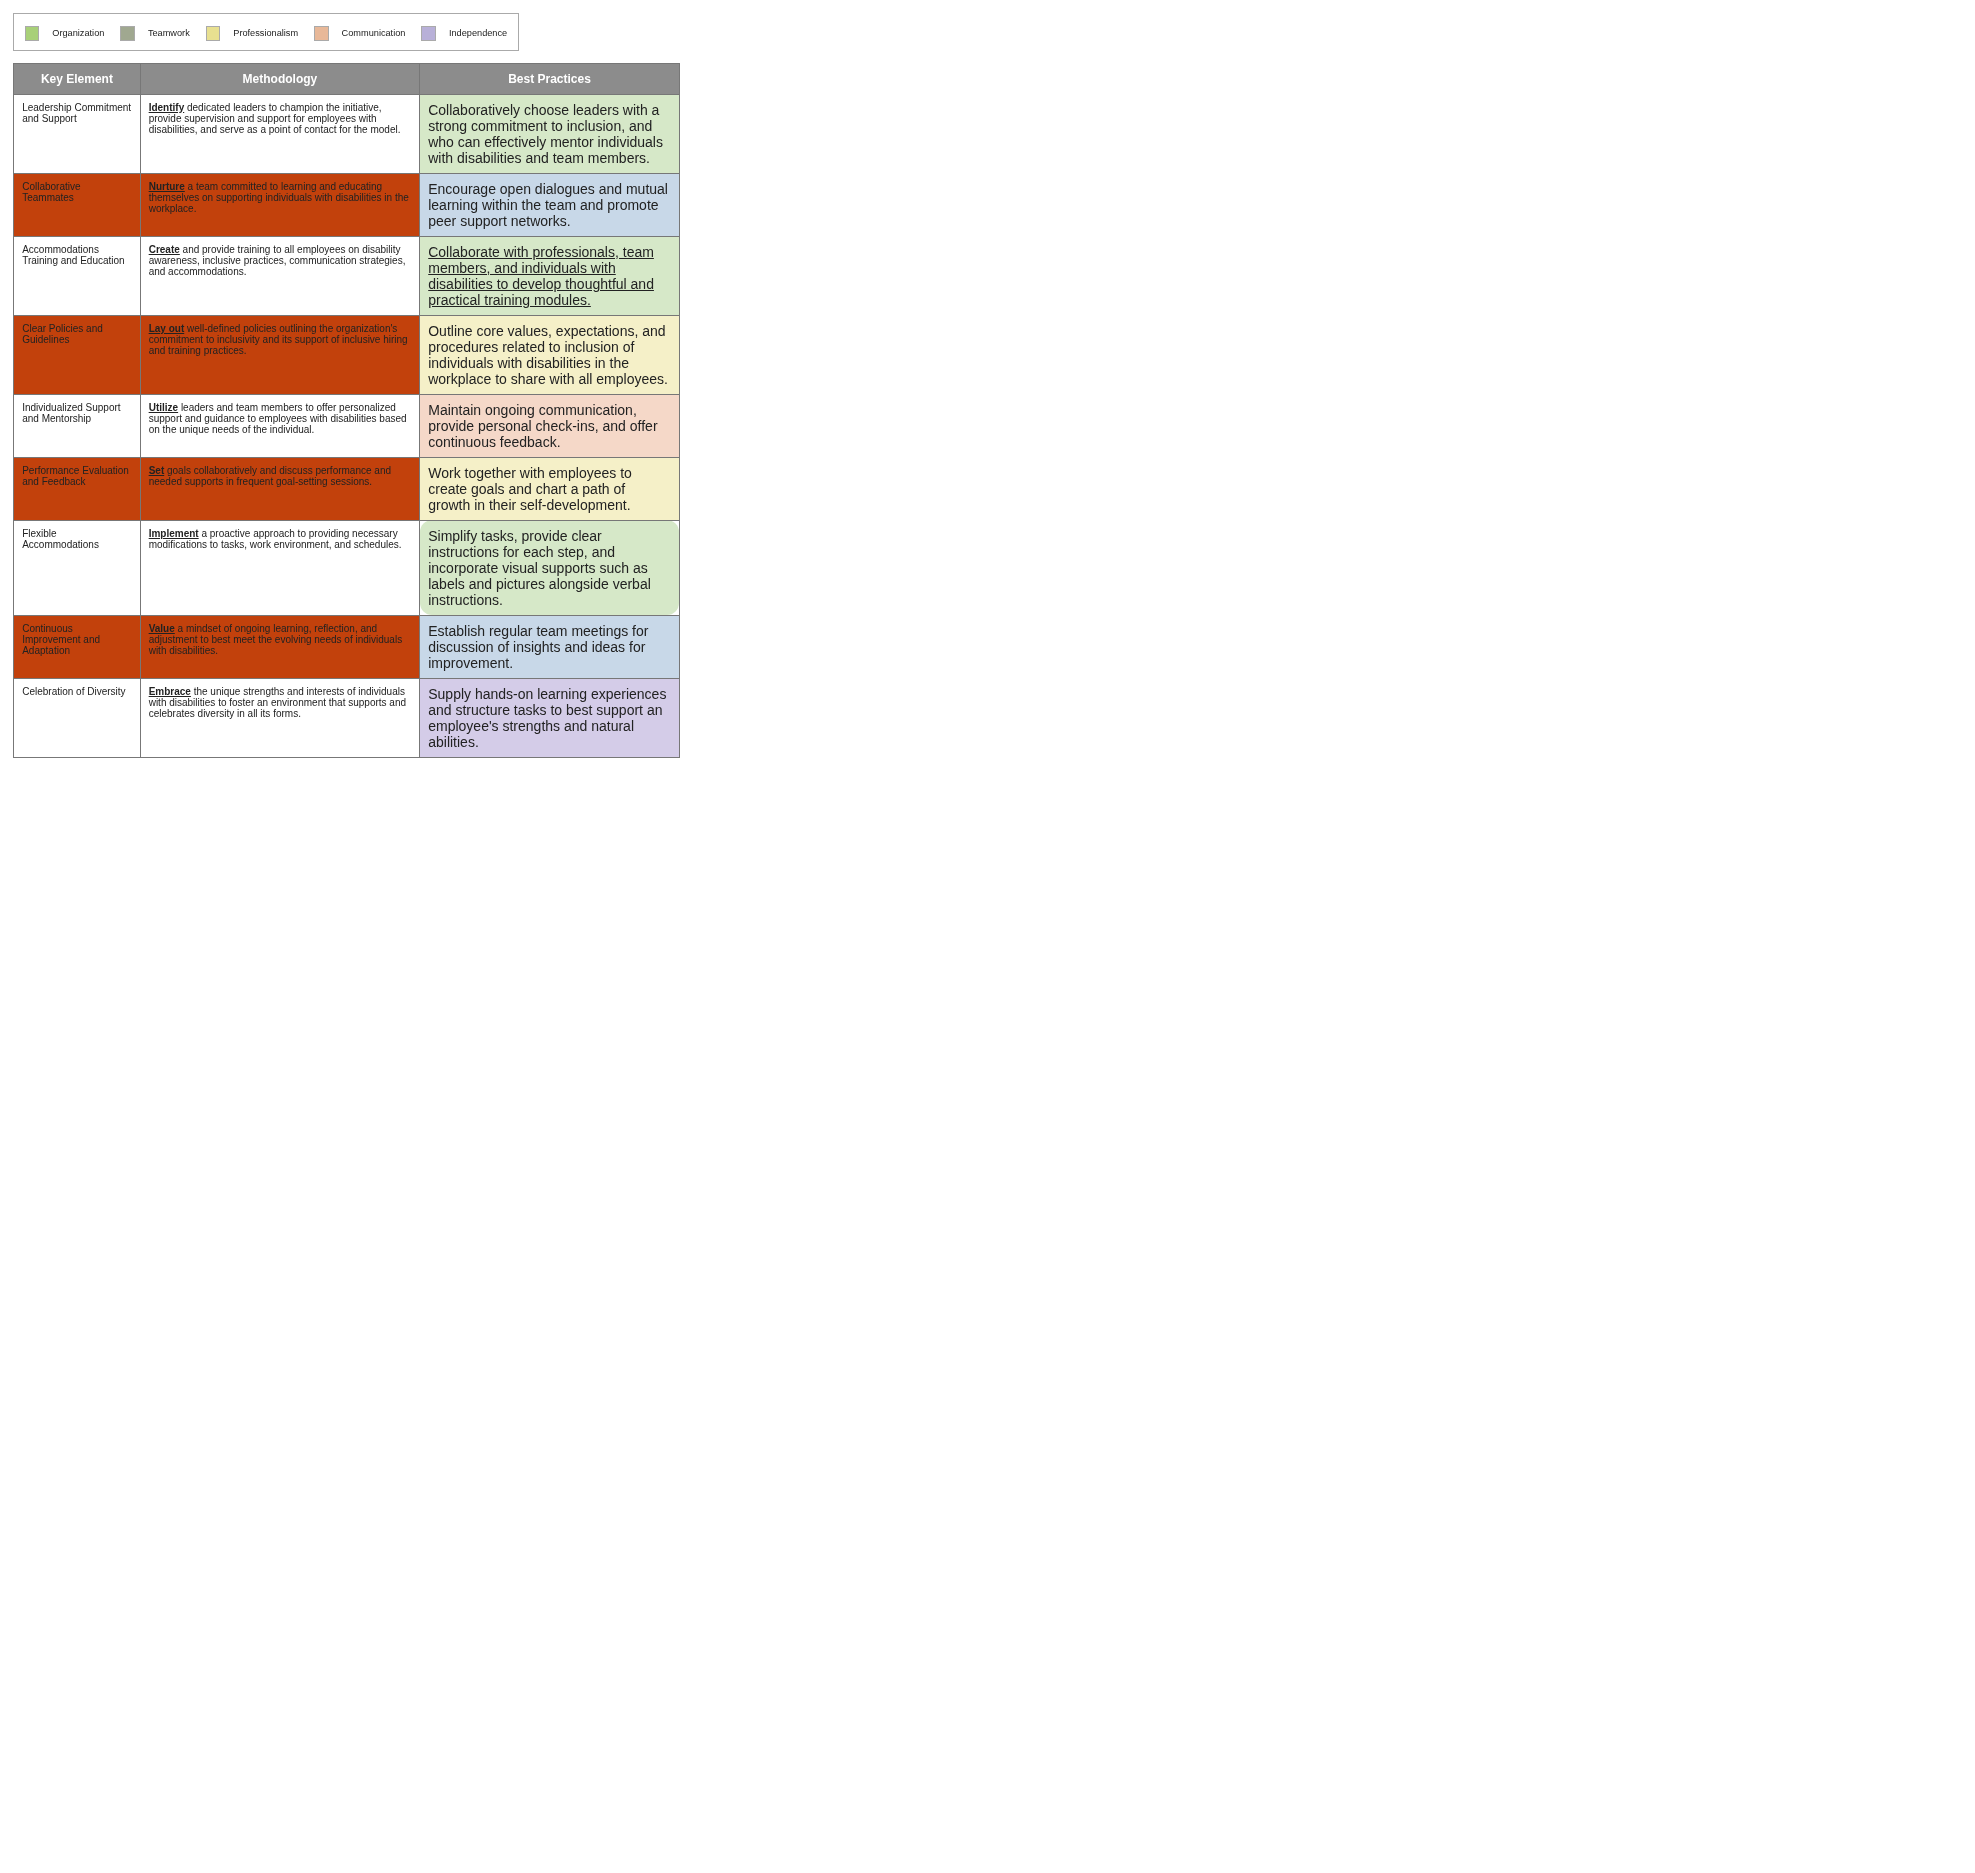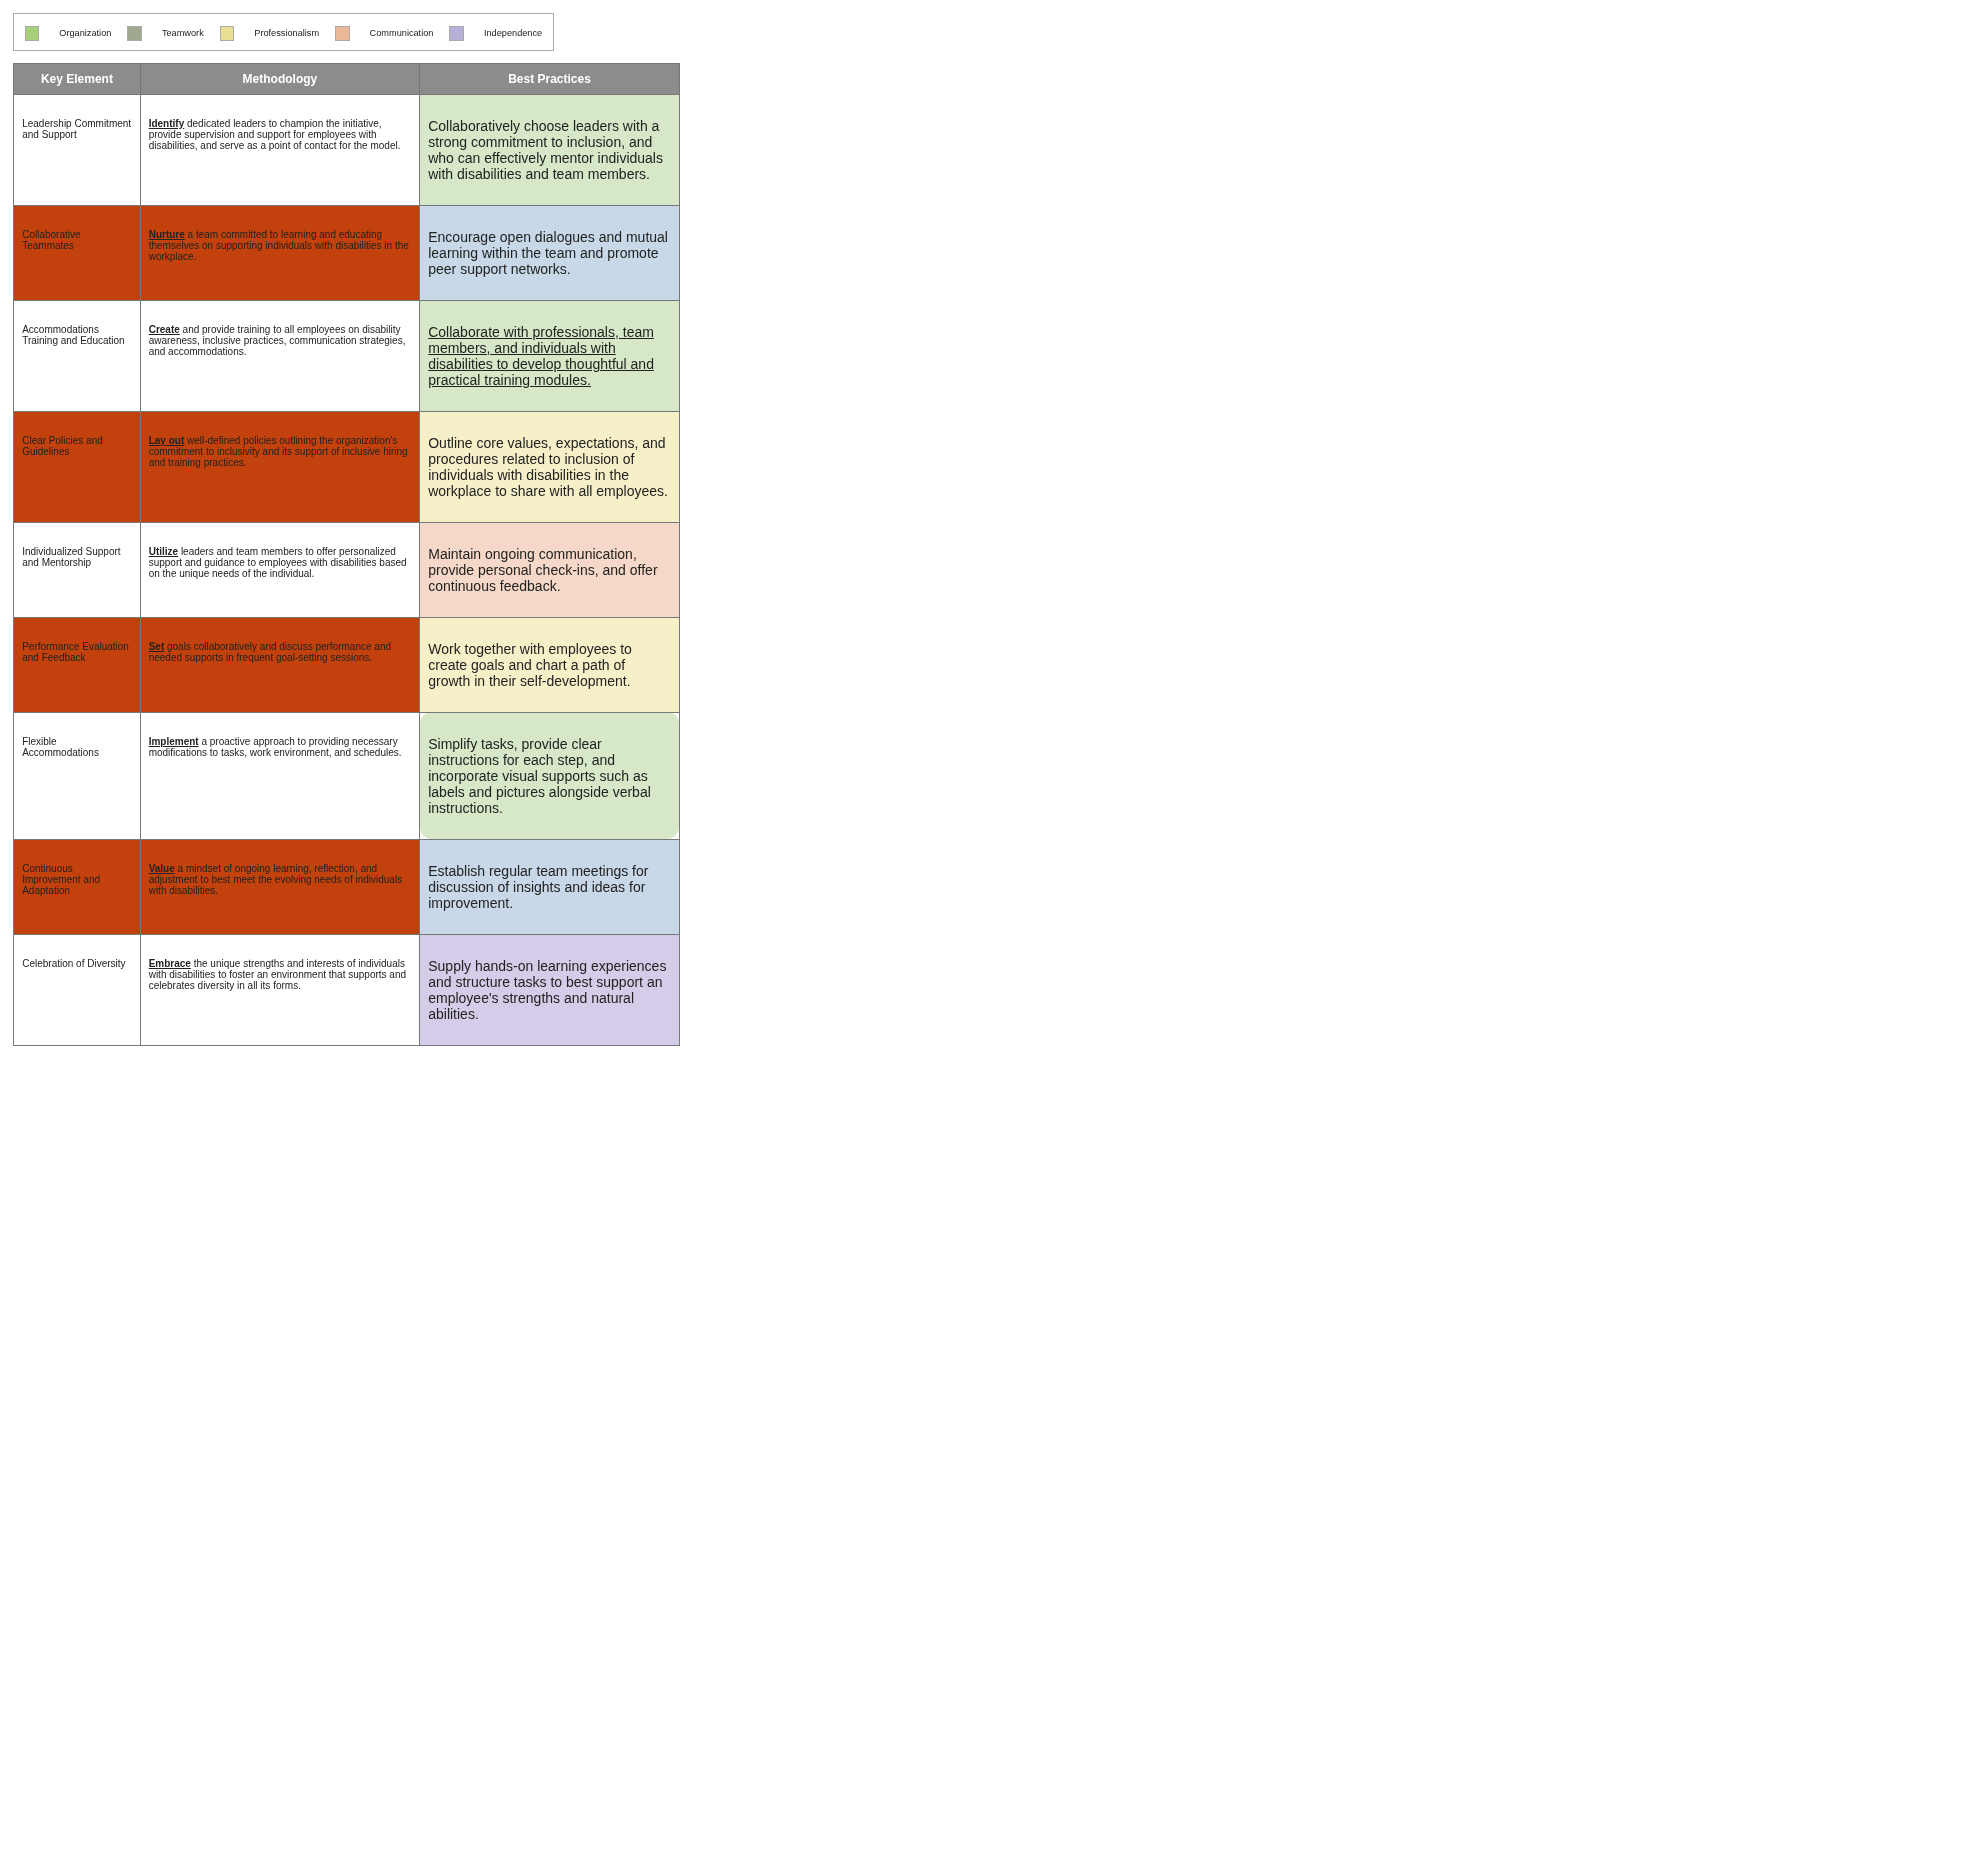--- a/index.html
+++ b/index.html
@@ -27,40 +27,40 @@
     }
     .key-items {
       display: flex;
       flex-direction: row;
       gap: 16px;
       align-items: center;
     }
     .key-item {
       display: flex;
       align-items: center;
-      gap: 20px;
+      gap: 13px;
       font-size: 9.2px;
       color: #222;
     }
     .key-swatch {
       width: 14.5px;
       height: 14.5px;
       border: 0.7px solid #aaa;
       display: inline-block;
     }
 
     
     .main-table {
       width: 100%;
       border-collapse: collapse;
       border: 1.3px solid #555;
     }
     .main-table th, .main-table td {
       border: 1px solid #777;
-      padding: 23px 8px;
+      padding: 7px 8px;
       vertical-align: top;
     }
     .main-table thead th {
       background-color: #8c8c8c;
       color: #fff;
       font-weight: bold;
       font-size: 12px;
       padding: 8px 9.2px;
     }
 

